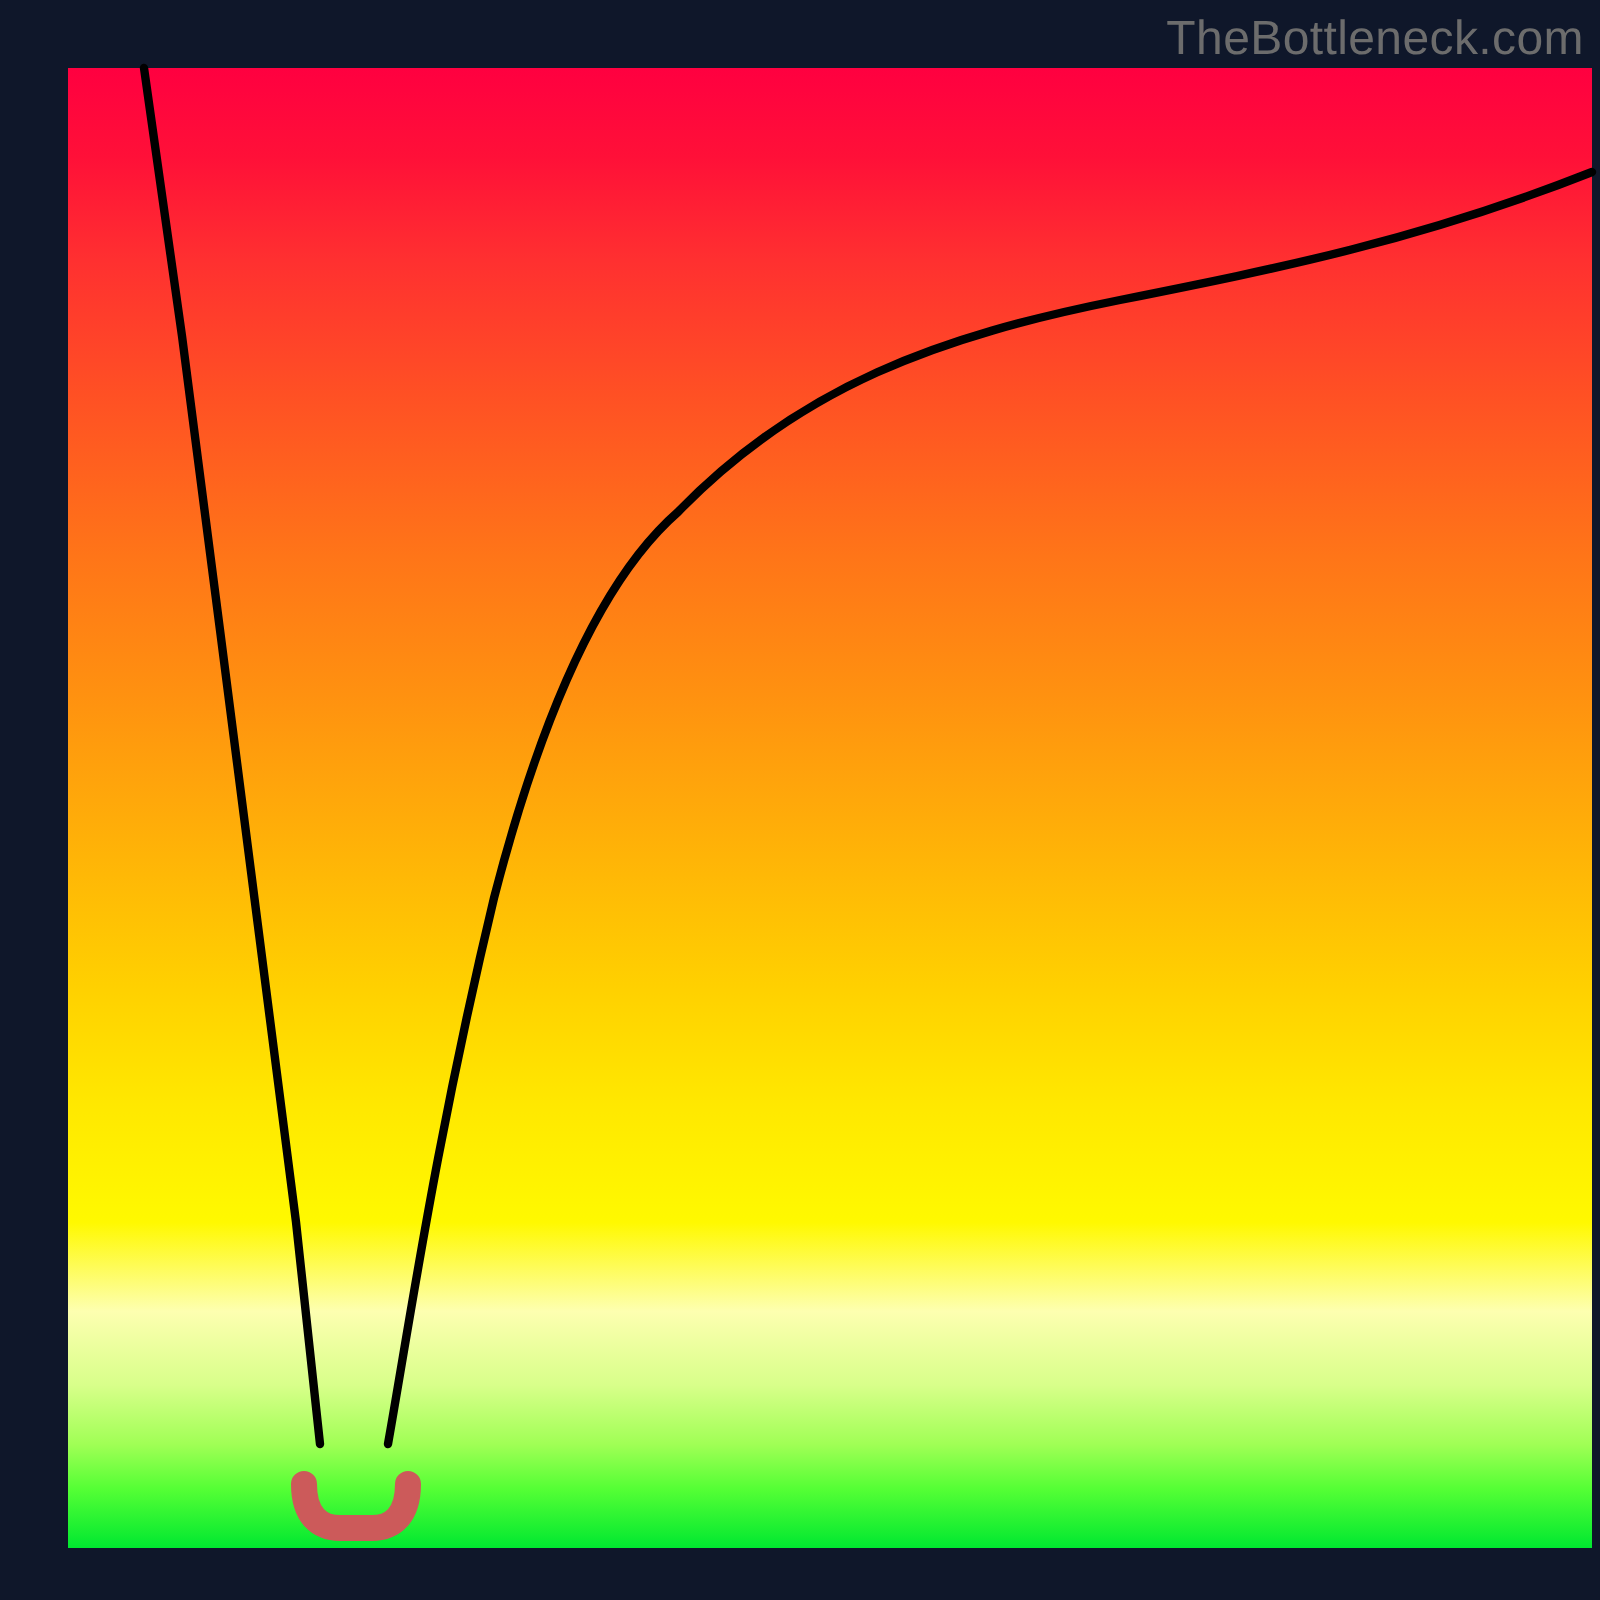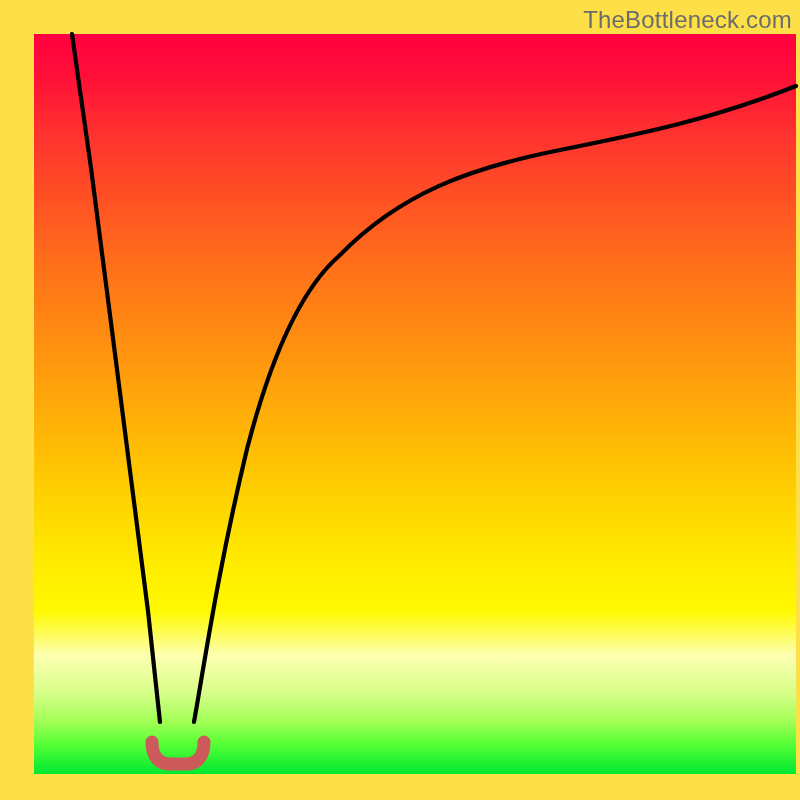--- a/index.html
+++ b/index.html
@@ -8,21 +8,21 @@
     width: 800px;
     height: 800px;
     overflow: hidden;
     background: #000;
     font-family: Arial, Helvetica, sans-serif;
   }
   .frame {
     position: relative;
     width: 800px;
     height: 800px;
-    background: #fde047;
+    background: #0f172a;
   }
   .plot-area {
     position: absolute;
     left: 34px;
     top: 34px;
     width: 762px;
     height: 740px;
     background: linear-gradient(to bottom,
       #ff0040 0%,
       #ff1038 6%,

